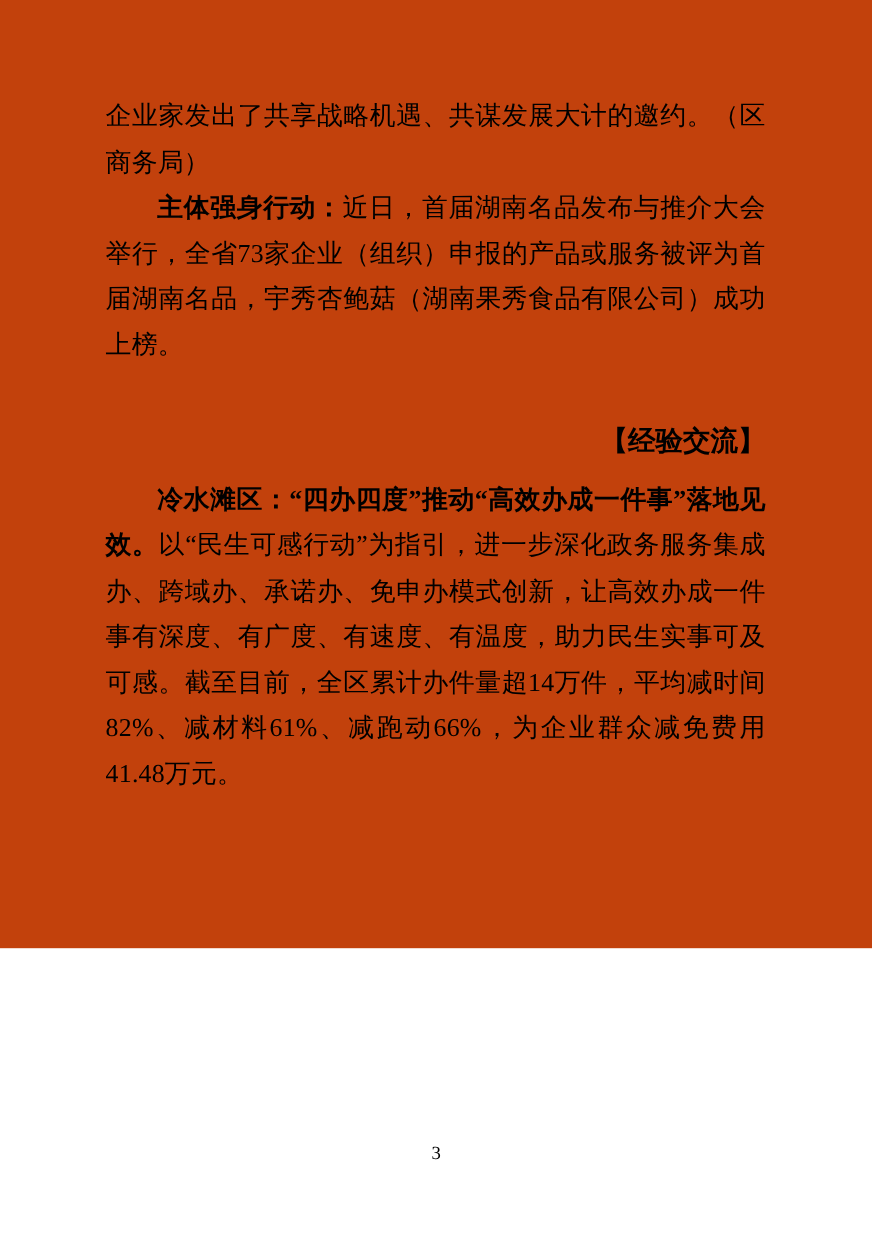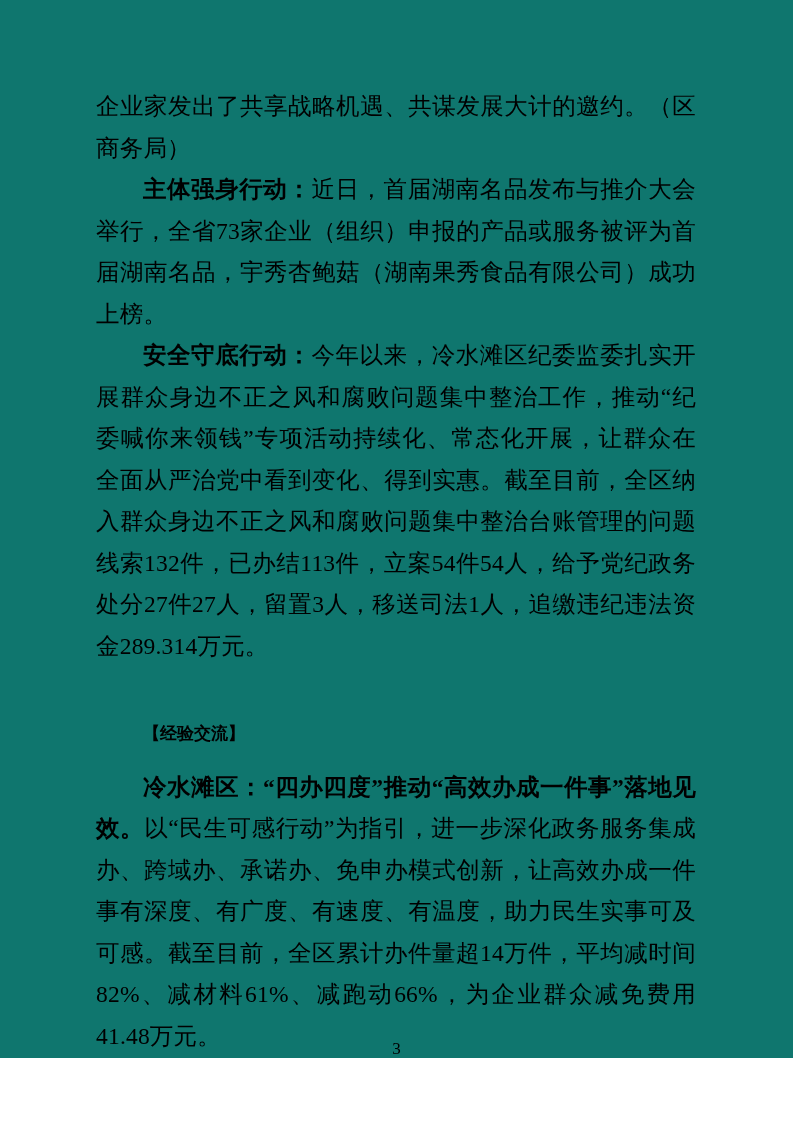--- a/index.html
+++ b/index.html
@@ -13,22 +13,22 @@
     font-family: "Liberation Serif", serif;
     color: #000000;
     position: relative;
     overflow: hidden;
   }
   .page {
     position: absolute;
     top: 0;
     left: 0;
     width: 793px;
-    height: 1058px;
-    background: #0f766e;
+    height: 862px;
+    background: #c2410c;
   }
   .content {
     position: absolute;
     left: 96px;
     top: 86px;
     width: 600px;
   }
   .para {
     font-size: 23.5px;
     line-height: 41.5px;
@@ -43,25 +43,26 @@
   .bold {
     font-weight: bold;
   }
   .spacer-small {
     height: 12px;
   }
   .spacer-large {
     height: 46px;
   }
   .section-head {
-    font-size: 17px;
+    font-size: 25px;
     line-height: 41.5px;
     font-weight: bold;
     text-indent: 47px;
     margin: 0;
+    text-align: right;
   }
   .page-number {
     position: absolute;
     left: 0;
     right: 0;
     top: 1039px;
     text-align: center;
     font-size: 17px;
     font-family: "Liberation Serif", serif;
     color: #000000;
@@ -74,23 +75,20 @@
   <div class="content">
 
     <p class="para">
       <span>企业家发出了共享战略机遇、共谋发展大计的邀约。（区商务局）</span>
     </p>
 
     <p class="para indent">
       <span class="bold">主体强身行动：</span><span>近日，首届湖南名品发布与推介大会举行，全省73家企业（组织）申报的产品或服务被评为首届湖南名品，宇秀杏鲍菇（湖南果秀食品有限公司）成功上榜。</span>
     </p>
 
-    <p class="para indent">
-      <span class="bold">安全守底行动：</span><span>今年以来，冷水滩区纪委监委扎实开展群众身边不正之风和腐败问题集中整治工作，推动“纪委喊你来领钱”专项活动持续化、常态化开展，让群众在全面从严治党中看到变化、得到实惠。截至目前，全区纳入群众身边不正之风和腐败问题集中整治台账管理的问题线索132件，已办结113件，立案54件54人，给予党纪政务处分27件27人，留置3人，移送司法1人，追缴违纪违法资金289.314万元。</span>
-    </p>
 
 
     <div class="spacer-large"></div>
 
     <p class="section-head">【经验交流】</p>
 
     <div class="spacer-small"></div>
 
     <p class="para indent">
       <span class="bold">冷水滩区：“四办四度”推动“高效办成一件事”落地见效。</span><span>以“民生可感行动”为指引，进一步深化政务服务集成办、跨域办、承诺办、免申办模式创新，让高效办成一件事有深度、有广度、有速度、有温度，助力民生实事可及可感。截至目前，全区累计办件量超14万件，平均减时间82%、减材料61%、减跑动66%，为企业群众减免费用41.48万元。</span>

